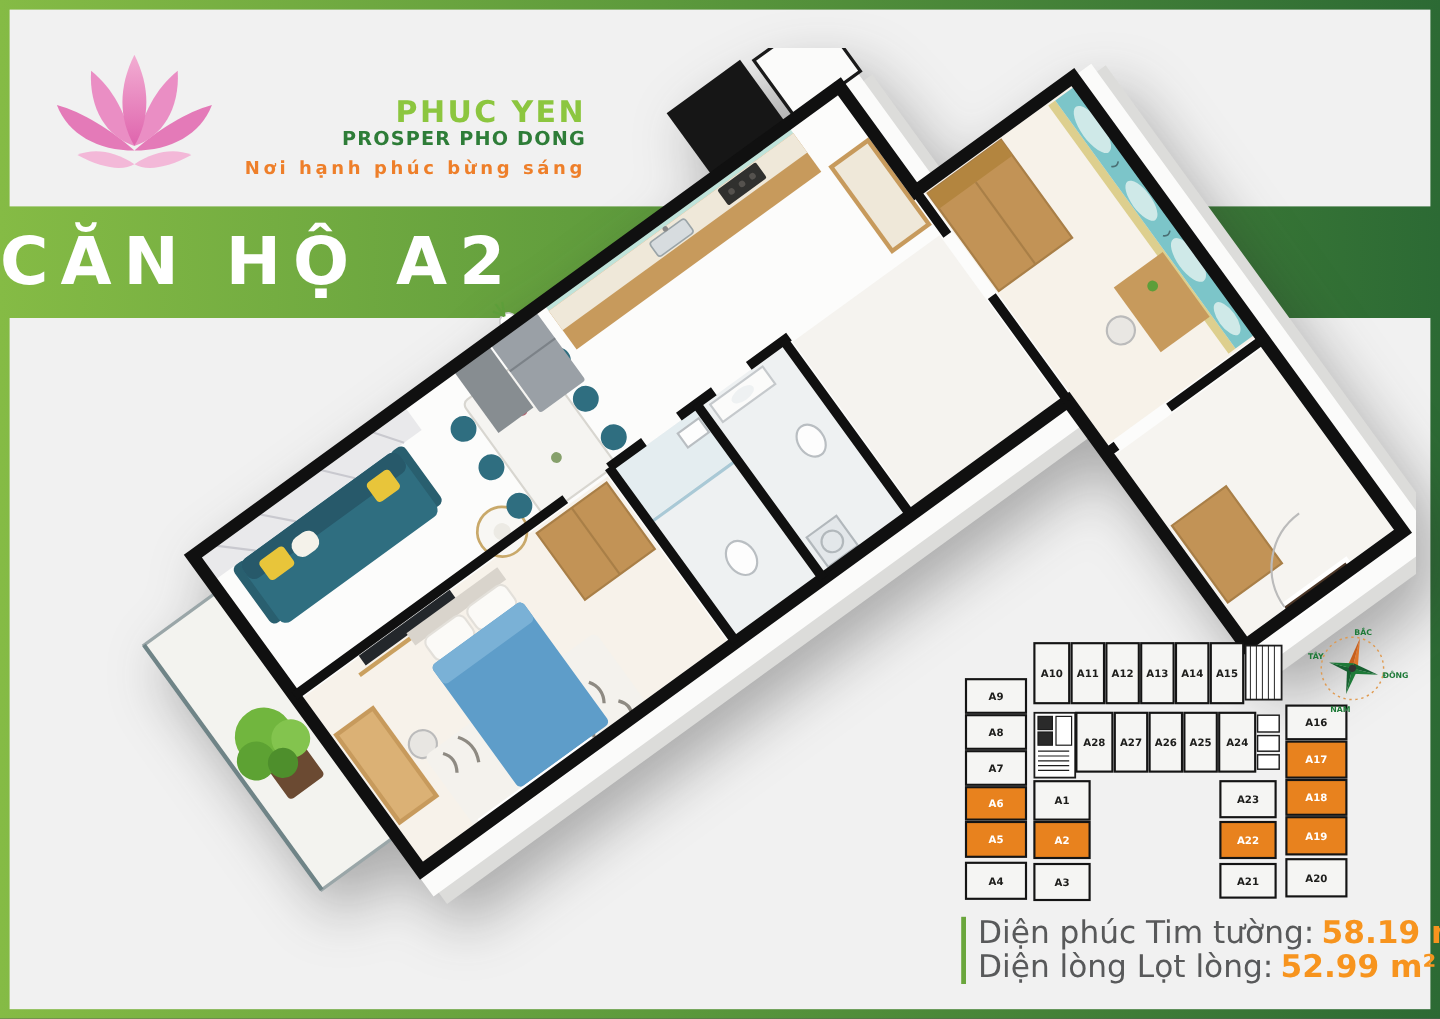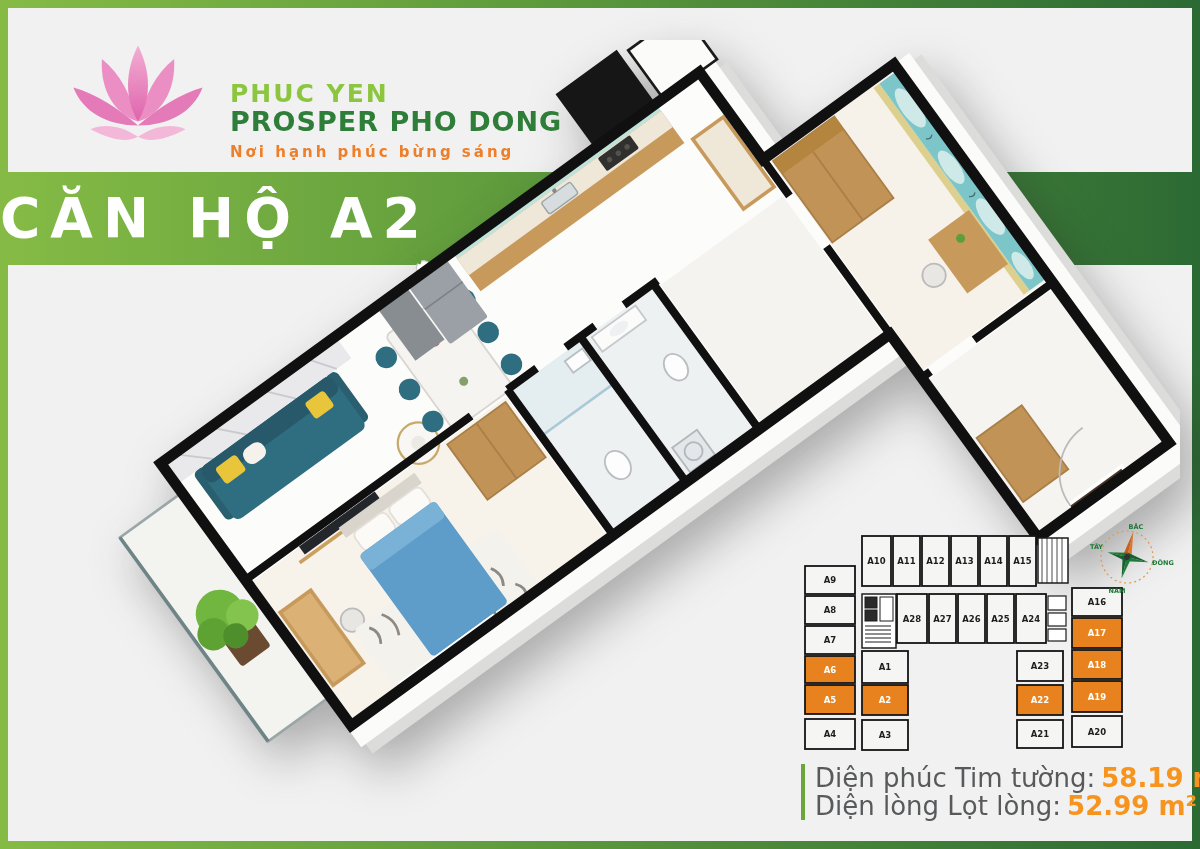--- a/index.html
+++ b/index.html
@@ -6,25 +6,25 @@
   #stage{position:relative;width:1200px;height:849px;overflow:hidden;
          font-family:"DejaVu Sans","Liberation Sans",sans-serif;
          background:linear-gradient(90deg,#85bb45 0%,#5d9a3c 45%,#2c6a34 100%);}
   .card{position:absolute;left:8px;right:8px;background:#f1f1f1;}
   #card-top{top:8px;height:164px;}
   #card-bottom{top:265px;bottom:8px;}
   
   #banner{position:absolute;left:0;top:172px;width:100%;height:93px;display:flex;align-items:center;z-index:1;}
   #banner-title{color:#ffffff;font-size:55px;font-weight:800;letter-spacing:10px;line-height:1;}
   
-  #logo{position:absolute;left:62px;top:36px;z-index:6;display:flex;}
+  #logo{position:absolute;left:36px;top:36px;z-index:6;display:flex;text-align:right;}
   #lotus{width:152px;height:118px;}
   #brand{margin-left:16px;padding-top:44px;line-height:1.08;}
   .brand-l1{font-size:25px;letter-spacing:2px;color:#8cc63f;font-weight:600;}
-  .brand-l2{font-size:27px;letter-spacing:1px;color:#2e7d38;font-weight:600;}
+  .brand-l2{font-size:16px;letter-spacing:1px;color:#2e7d38;font-weight:600;}
   .brand-tag{font-size:15px;letter-spacing:3px;color:#ee7f2a;margin-top:8px;font-weight:600;}
   
   #apt{position:absolute;left:30px;top:40px;z-index:3;
        filter:drop-shadow(14px 20px 24px rgba(40,40,40,.35));}
   
   #keyplan{position:absolute;left:795px;top:523px;z-index:5;}
   
   #areas{position:absolute;left:801px;top:764px;z-index:6;display:flex;}
   #areas .bar{width:4px;background:#6aa63c;margin-right:10px;}
   .arearow{font-size:26px;line-height:28px;color:#58595a;white-space:nowrap;}

